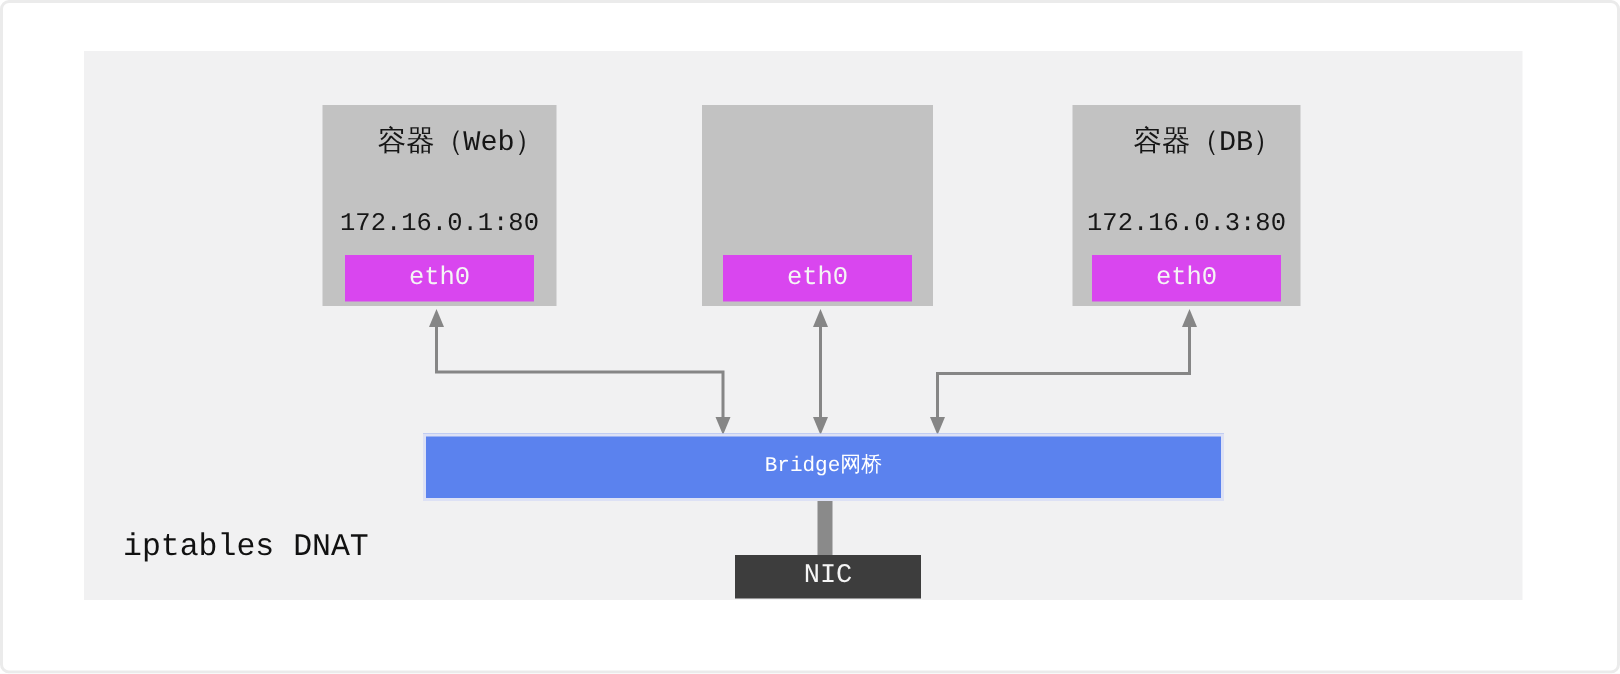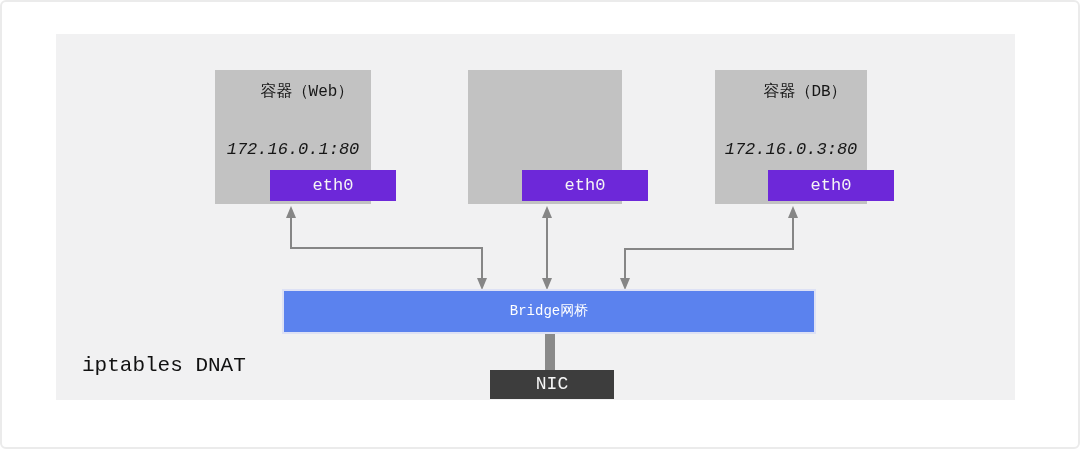--- a/index.html
+++ b/index.html
@@ -26,45 +26,43 @@
   .container-node {
     position: absolute;
     top: 68px;
     height: 134px;
     background: #c2c2c2;
   }
   .container-node .title {
     position: absolute;
     top: 11px; left: 0; right: 0;
     text-align: center;
-    font-size: 16px;
+    font-size: 19px;
     color: #161616;
     white-space: nowrap;
     padding-left: 28px;
   }
   .container-node .ip {
     position: absolute;
     top: 70px; left: 0; right: 0;
     text-align: center;
     font-size: 17px;
     color: #161616;
     white-space: nowrap;
-    font-style: italic;
   }
   .iface {
     position: absolute;
     bottom: 3px; left: 50%;
     transform: translateX(-50%);
     width: 126px; height: 31px;
-    background: #6d28d9;
+    background: #d946ef;
     color: #f5f5f5;
     font-size: 17px;
     line-height: 31px;
     text-align: center;
-    margin-left: 40px;
   }
   .node-web { left: 213px; width: 156px; }
   .node-app { left: 466px; width: 154px; }
   .node-db  { left: 713px; width: 152px; }
   .arrows-svg {
     position: absolute;
     left: 0; top: 0;
     width: 1080px; height: 449px;
     pointer-events: none;
   }

